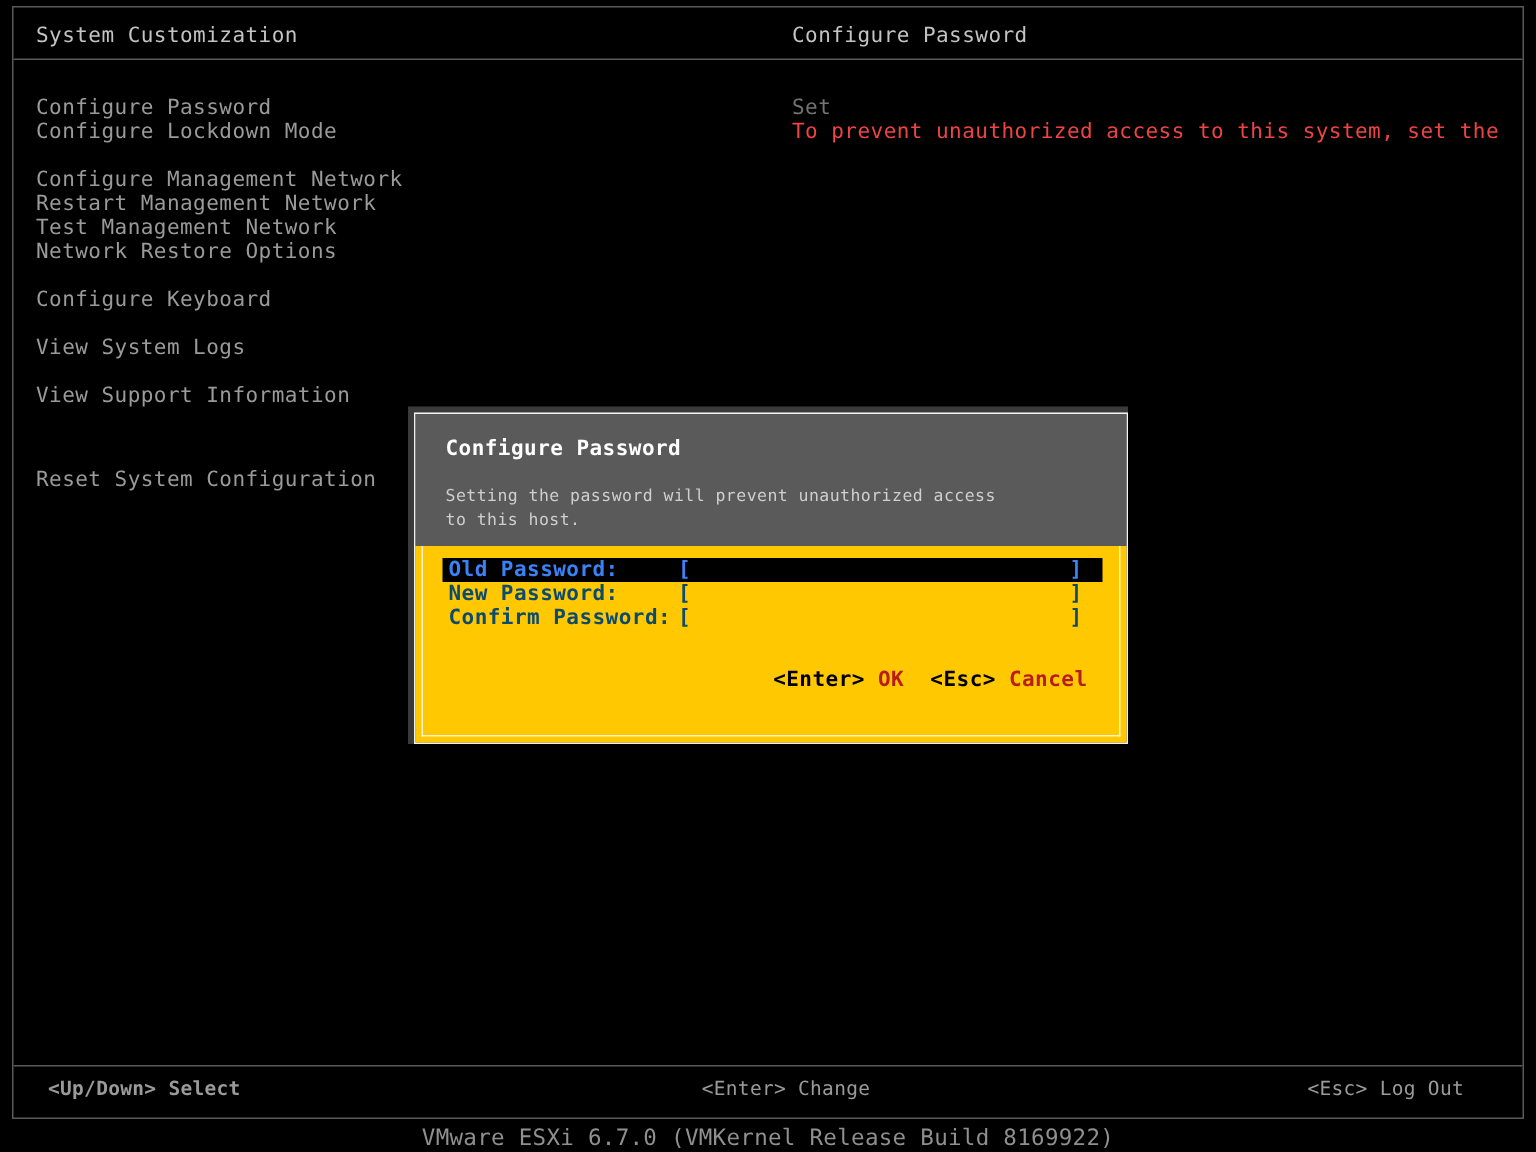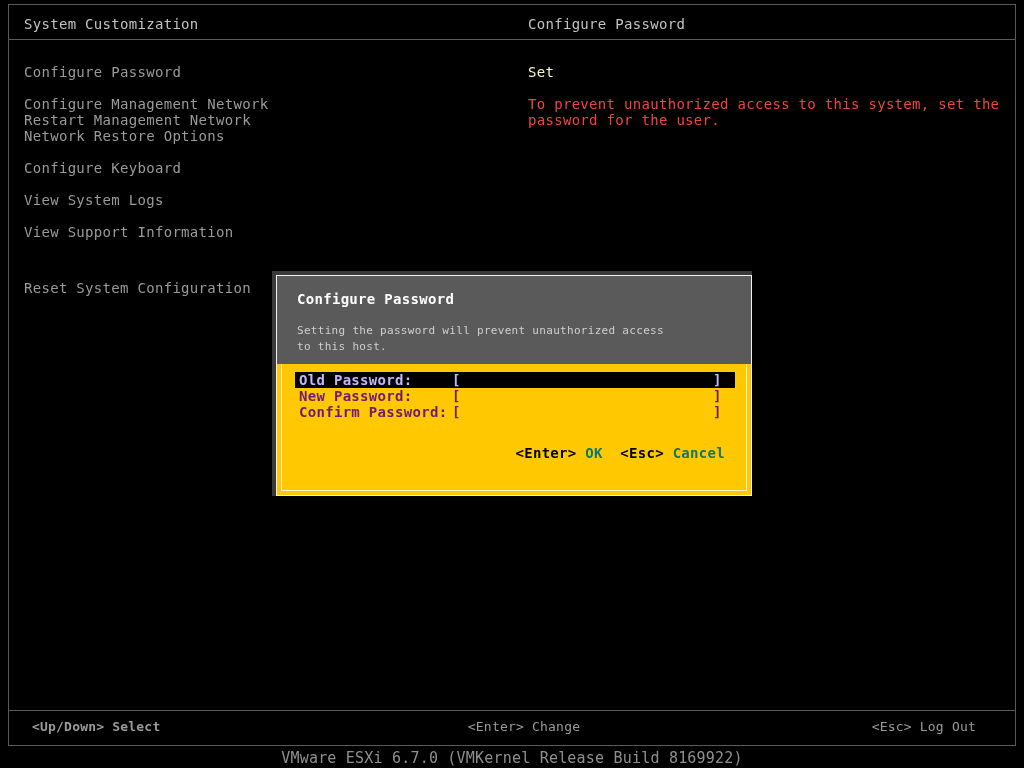--- a/index.html
+++ b/index.html
@@ -86,23 +86,22 @@
   
   #detail {
     position: absolute;
     left: 528px;
     top: 64px;
     width: 470px;
   }
   #detail-heading {
     font-size: 14px;
     line-height: 16px;
-    color: #fef9c3;
-    white-space: pre;
-    margin-bottom: 16px;
+    color: #737373;
+    white-space: pre;
     letter-spacing: 0.3px;
   }
   .detail-line {
     font-size: 14px;
     line-height: 16px;
     color: #ef4444;
     white-space: pre;
     letter-spacing: 0.3px;
   }
 
@@ -180,28 +179,28 @@
     position: absolute;
     left: 18px;
     top: 8px;
     width: 440px;
   }
   .field-row {
     position: relative;
     height: 16px;
     line-height: 16px;
     font-size: 14px;
-    color: #701a75;
+    color: #0c4a6e;
     font-weight: bold;
     white-space: pre;
     letter-spacing: 0.3px;
   }
   .field-row.selected {
     background: #000000;
-    color: #c4b5fd;
+    color: #3b82f6;
   }
   .field-label {
     position: absolute;
     left: 4px;
     top: 0;
   }
   .field-bracket-open {
     position: absolute;
     left: 157px;
     top: 0;
@@ -225,21 +224,21 @@
     font-size: 14px;
     line-height: 16px;
     white-space: pre;
     letter-spacing: 0.3px;
   }
   .key-token {
     color: #000000;
     font-weight: bold;
   }
   .key-label {
-    color: #0f766e;
+    color: #b91c1c;
     font-weight: bold;
   }
 
   
   .hint {
     position: absolute;
     top: 719px;
     font-size: 13px;
     line-height: 16px;
     color: #9a9a9a;
@@ -272,45 +271,46 @@
   <div id="console-frame"></div>
   <div id="header-rule"></div>
   <div id="footer-rule"></div>
 
   <div class="panel-title" id="title-left">System Customization</div>
   <div class="panel-title" id="title-right">Configure Password</div>
 
   <div id="menu">
       <div class="menu-group">
         <div class="menu-item">Configure Password</div>
+        <div class="menu-item">Configure Lockdown Mode</div>
       </div>
       <div class="menu-group">
         <div class="menu-item">Configure Management Network</div>
         <div class="menu-item">Restart Management Network</div>
+        <div class="menu-item">Test Management Network</div>
         <div class="menu-item">Network Restore Options</div>
       </div>
       <div class="menu-group">
         <div class="menu-item">Configure Keyboard</div>
       </div>
       <div class="menu-group">
         <div class="menu-item">View System Logs</div>
       </div>
       <div class="menu-group">
         <div class="menu-item">View Support Information</div>
       </div>
       <div class="menu-group">
         <div class="menu-item">Reset System Configuration</div>
       </div>
     </div>
 
   <div id="detail">
     <div id="detail-heading">Set</div>
     <div id="detail-lines">
         <div class="detail-line">To prevent unauthorized access to this system, set the</div>
-        <div class="detail-line">password for the user.</div>
       </div>
   </div>
 
   <div id="dialog">
     <div id="dialog-shadow"></div>
     <div id="dialog-inner">
 
       <div id="dialog-head">
         <div id="dialog-title">Configure Password</div>
         <div id="dialog-desc">

